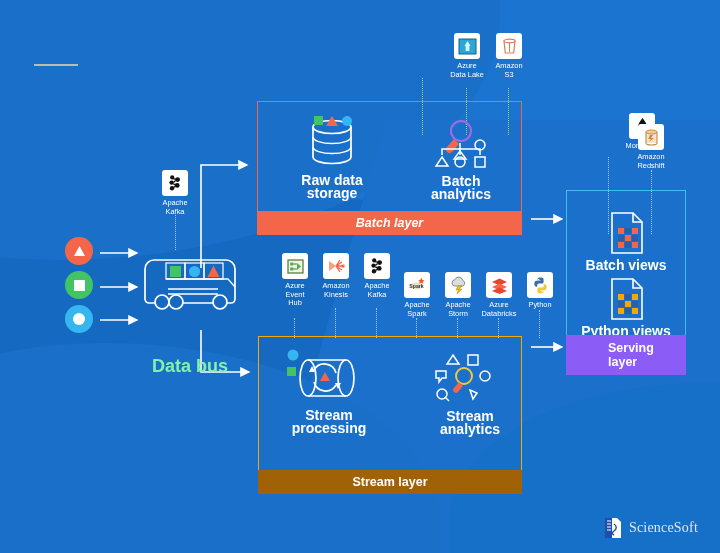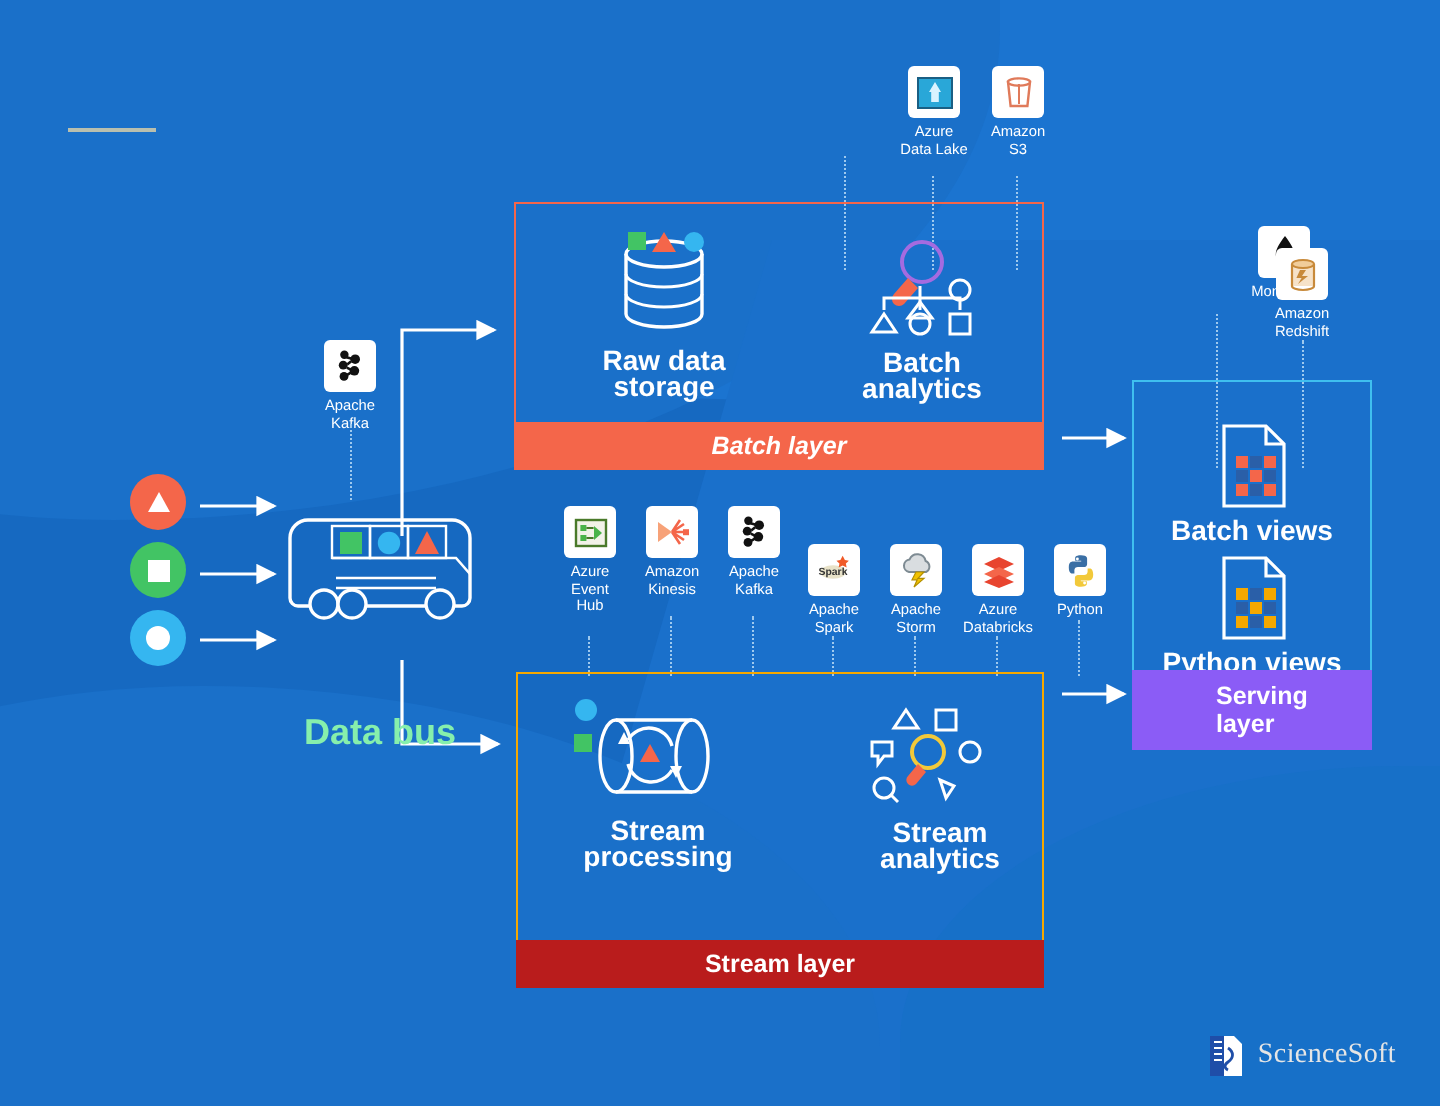--- a/index.html
+++ b/index.html
@@ -42,21 +42,21 @@
   .layerbox .inner{position:absolute;inset:0;box-sizing:border-box;}
   .layerbar{position:absolute;left:0;right:0;bottom:0;display:flex;align-items:center;
             justify-content:center;font-size:12.5px;font-weight:bold;color:#ffffff;}
 
   .batch-box{left:257px;top:101px;width:265px;height:134px;}
   .batch-box .inner{border:1.5px solid #f4664a;}
   .batch-bar{height:24px;background:#f4664a;font-style:italic;}
 
   .stream-box{left:258px;top:336px;width:264px;height:158px;}
   .stream-box .inner{border:1.5px solid #f5a800;}
-  .stream-bar{height:24px;background:#b91c1c;}
+  .stream-bar{height:24px;background:#a16207;}
 
   .serving-box{left:566px;top:190px;width:120px;height:185px;}
   .serving-box .inner{border:1.5px solid #3fbfef;}
   .serving-bar{height:40px;background:#8b5cf6;padding-left:42px;}
 
   .node{position:absolute;text-align:center;color:#ffffff;font-size:14px;font-weight:bold;
         line-height:13px;}
 
   
   .src{position:absolute;width:28px;height:28px;border-radius:50%;

